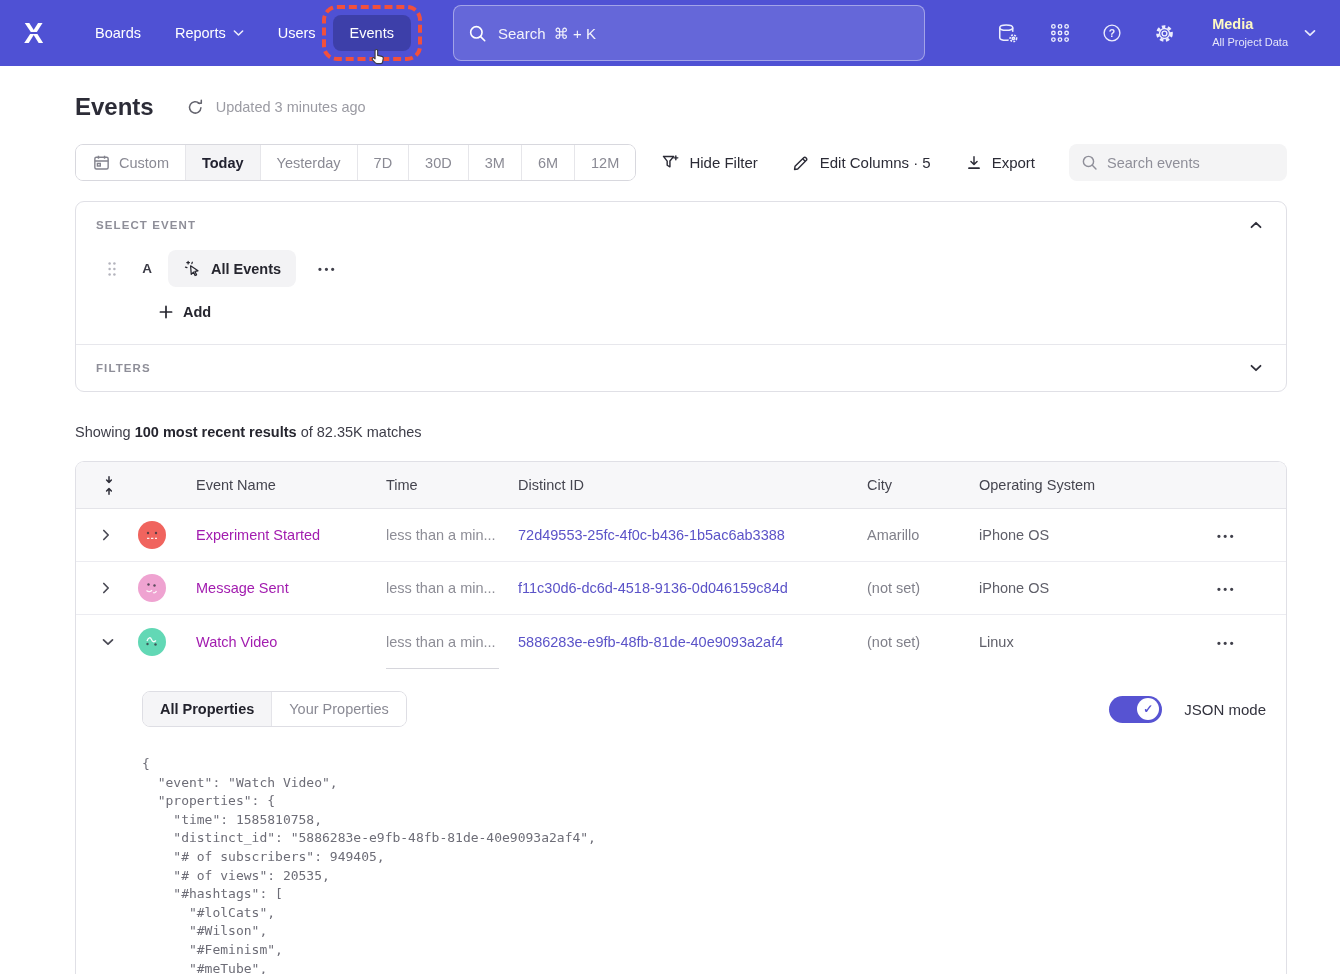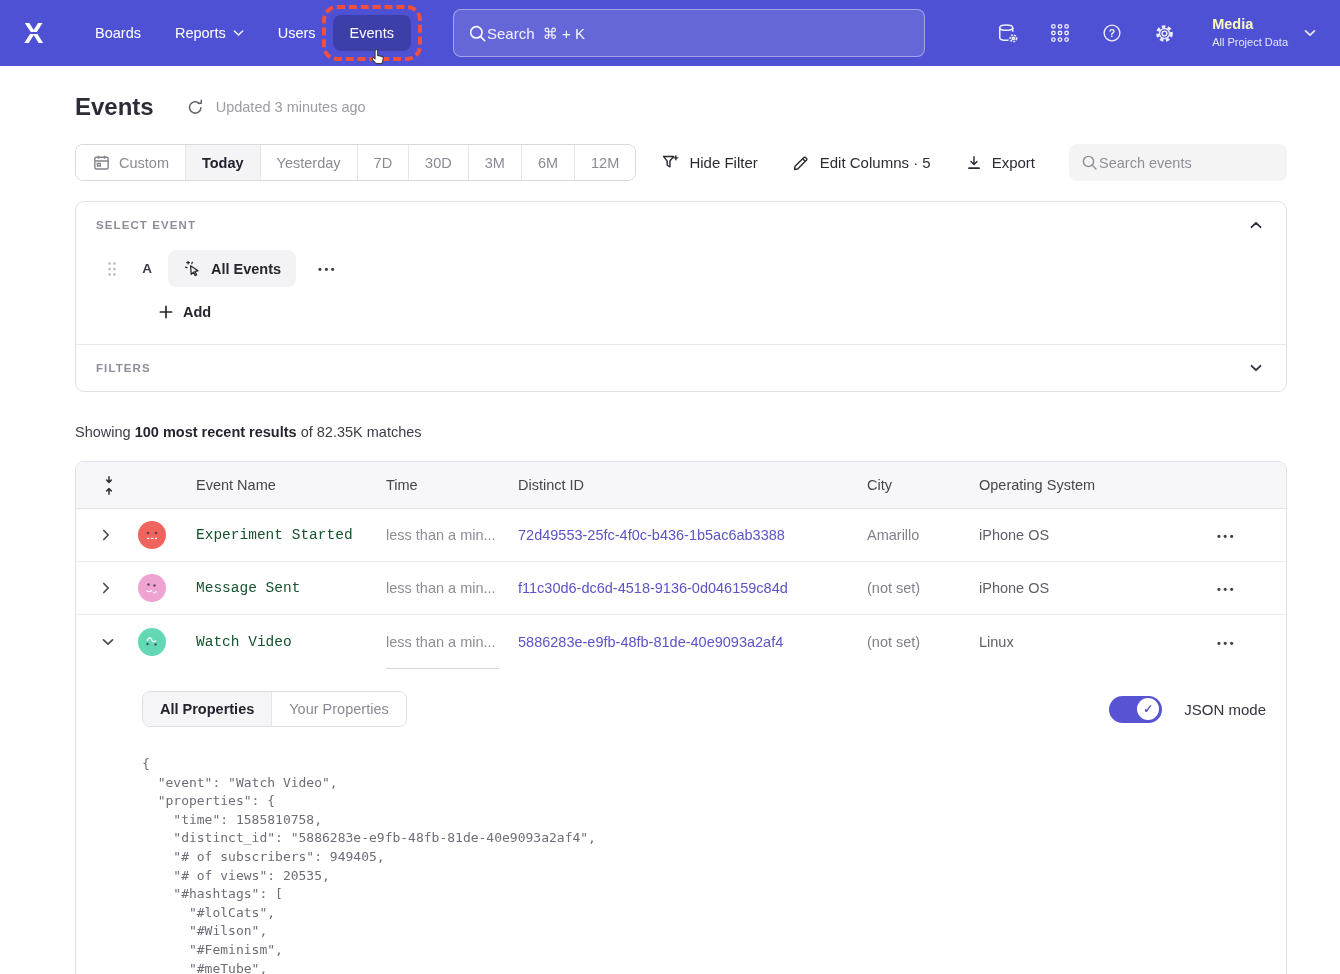--- a/index.html
+++ b/index.html
@@ -22,21 +22,21 @@
   .navbar{height:66px;background:var(--nav-bg);display:flex;align-items:center;padding:0 24px;position:relative;}
   .logo{position:relative;width:30px;height:28px;margin-right:24px;cursor:pointer;}
   .logo-x{font-size:29px;font-weight:900;color:#fff;line-height:28px;letter-spacing:-1px;}
   .logo-slit{position:absolute;left:4px;top:13px;width:20px;height:2.4px;background:var(--nav-bg);}
   .nav-items{display:flex;align-items:center;}
   .nav-item{display:flex;align-items:center;gap:7px;color:#fff;font-size:14.5px;padding:10px 17px;border-radius:8px;cursor:pointer;white-space:nowrap;}
   .nav-item.active{background:rgba(0,0,20,0.22);position:relative;}
   .nav-chev{opacity:.9;}
   .annotation-box{position:absolute;inset:-10px -11px;border:4px dashed var(--red);border-radius:15px;pointer-events:none;z-index:40;}
   .hand-cursor{position:absolute;left:44%;top:31px;z-index:41;}
-  .nav-search{margin-left:42px;width:472px;height:48px;background:rgba(255,255,255,0.13);border:1px solid rgba(255,255,255,0.4);border-radius:8px;display:flex;align-items:center;padding:0 14px;}
+  .nav-search{margin-left:42px;width:472px;height:56px;background:rgba(255,255,255,0.13);border:1px solid rgba(255,255,255,0.4);border-radius:8px;display:flex;align-items:center;padding:0 14px;gap:11px;}
   .nav-search input{flex:1;background:transparent;border:none;outline:none;color:#fff;font-size:15px;font-family:"Liberation Sans",sans-serif;}
   .nav-search input::placeholder{color:rgba(255,255,255,0.92);}
   .nav-right{margin-left:auto;display:flex;align-items:center;gap:30px;color:#ecedfd;}
   .nav-icon-btn{cursor:pointer;display:flex;align-items:center;}
   .project-switch{display:flex;align-items:center;gap:16px;cursor:pointer;margin-left:6px;}
   .project-name{font-size:14.5px;font-weight:700;color:#fef9c3;line-height:19px;}
   .project-scope{font-size:11px;color:rgba(255,255,255,0.85);line-height:17px;}
 
   
   .main{padding:0 53px 0 75px;}
@@ -46,21 +46,21 @@
   .updated-text{margin-left:11px;font-size:14.5px;color:#9b9ba3;}
 
   
   .toolbar{margin-top:23px;display:flex;align-items:center;justify-content:space-between;}
   .seg-control{display:flex;border:1px solid #d8d8de;border-radius:8px;overflow:hidden;height:37px;}
   .seg{display:flex;align-items:center;gap:8px;padding:0 16px;font-size:14.5px;color:#8a8a94;cursor:pointer;border-left:1px solid #e6e6ea;background:#fff;white-space:nowrap;}
   .seg:first-child{border-left:none;color:#8a8a94;}
   .seg.selected{background:#f4f4f6;color:#222230;font-weight:600;}
   .toolbar-right{display:flex;align-items:center;gap:34px;}
   .tool-btn{display:flex;align-items:center;gap:9px;font-size:15px;color:#2b2b36;cursor:pointer;white-space:nowrap;}
-  .search-events{width:218px;height:37px;background:#f4f4f5;border-radius:8px;display:flex;align-items:center;padding:0 12px;gap:1px;color:#8a8a94;}
+  .search-events{width:218px;height:37px;background:#f4f4f5;border-radius:8px;display:flex;align-items:center;padding:0 12px;gap:9px;color:#8a8a94;}
   .search-events input{flex:1;min-width:0;background:transparent;border:none;outline:none;font-size:14.5px;color:#2f2f3a;font-family:"Liberation Sans",sans-serif;}
   .search-events input::placeholder{color:#8f8f99;}
 
   
   .qb-card{margin-top:20px;border:1px solid var(--border);border-radius:9px;}
   .qb-section{padding:17px 20px 24px 20px;}
   .qb-head{display:flex;align-items:flex-start;justify-content:space-between;}
   .qb-label{font-size:11.5px;font-weight:700;letter-spacing:1.1px;color:#8e8e98;}
   .chev-btn{cursor:pointer;color:#2f2f3a;padding:2px 4px;}
   .event-row{margin-top:19px;display:flex;align-items:center;}
@@ -80,21 +80,21 @@
 
   
   .table-card{border:1px solid var(--border);border-bottom:none;border-radius:9px 9px 0 0;overflow:hidden;}
   .tgrid{display:grid;grid-template-columns:50px 70px 190px 132px 349px 112px 214px 1fr;align-items:center;}
   .thead{height:47px;background:#f7f7f9;border-bottom:1px solid #e4e4e9;font-size:14.5px;color:#45454f;font-weight:500;}
   .sort-btn{padding-left:26px;cursor:pointer;color:#2f2f3a;}
   .trow{height:53px;border-bottom:1px solid var(--border-light);font-size:14.5px;cursor:pointer;}
   .trow.expanded{border-bottom:none;}
   .expander{padding-left:26px;color:#4a4a55;cursor:pointer;}
   .avatar{margin-left:12px;width:28px;height:28px;border-radius:50%;}
-  .cell-name{color:#14532d;font-family:Liberation Mono, monospace;}
+  .cell-name{color:#a21caf;}
   .cell-time{color:#8d8d96;overflow:hidden;white-space:nowrap;}
   .cell-id{color:var(--link);overflow:hidden;white-space:nowrap;cursor:pointer;}
   .cell-city{color:#80808a;}
   .cell-os{color:#5f5f69;}
   .cell-actions{padding-left:2px;}
 
   
   .details{position:relative;padding:23px 20px 0 66px;}
   .time-underline{position:absolute;left:310px;top:0;width:113px;border-top:1px solid #d6d6dc;}
   .details-head{display:flex;align-items:center;justify-content:space-between;}

